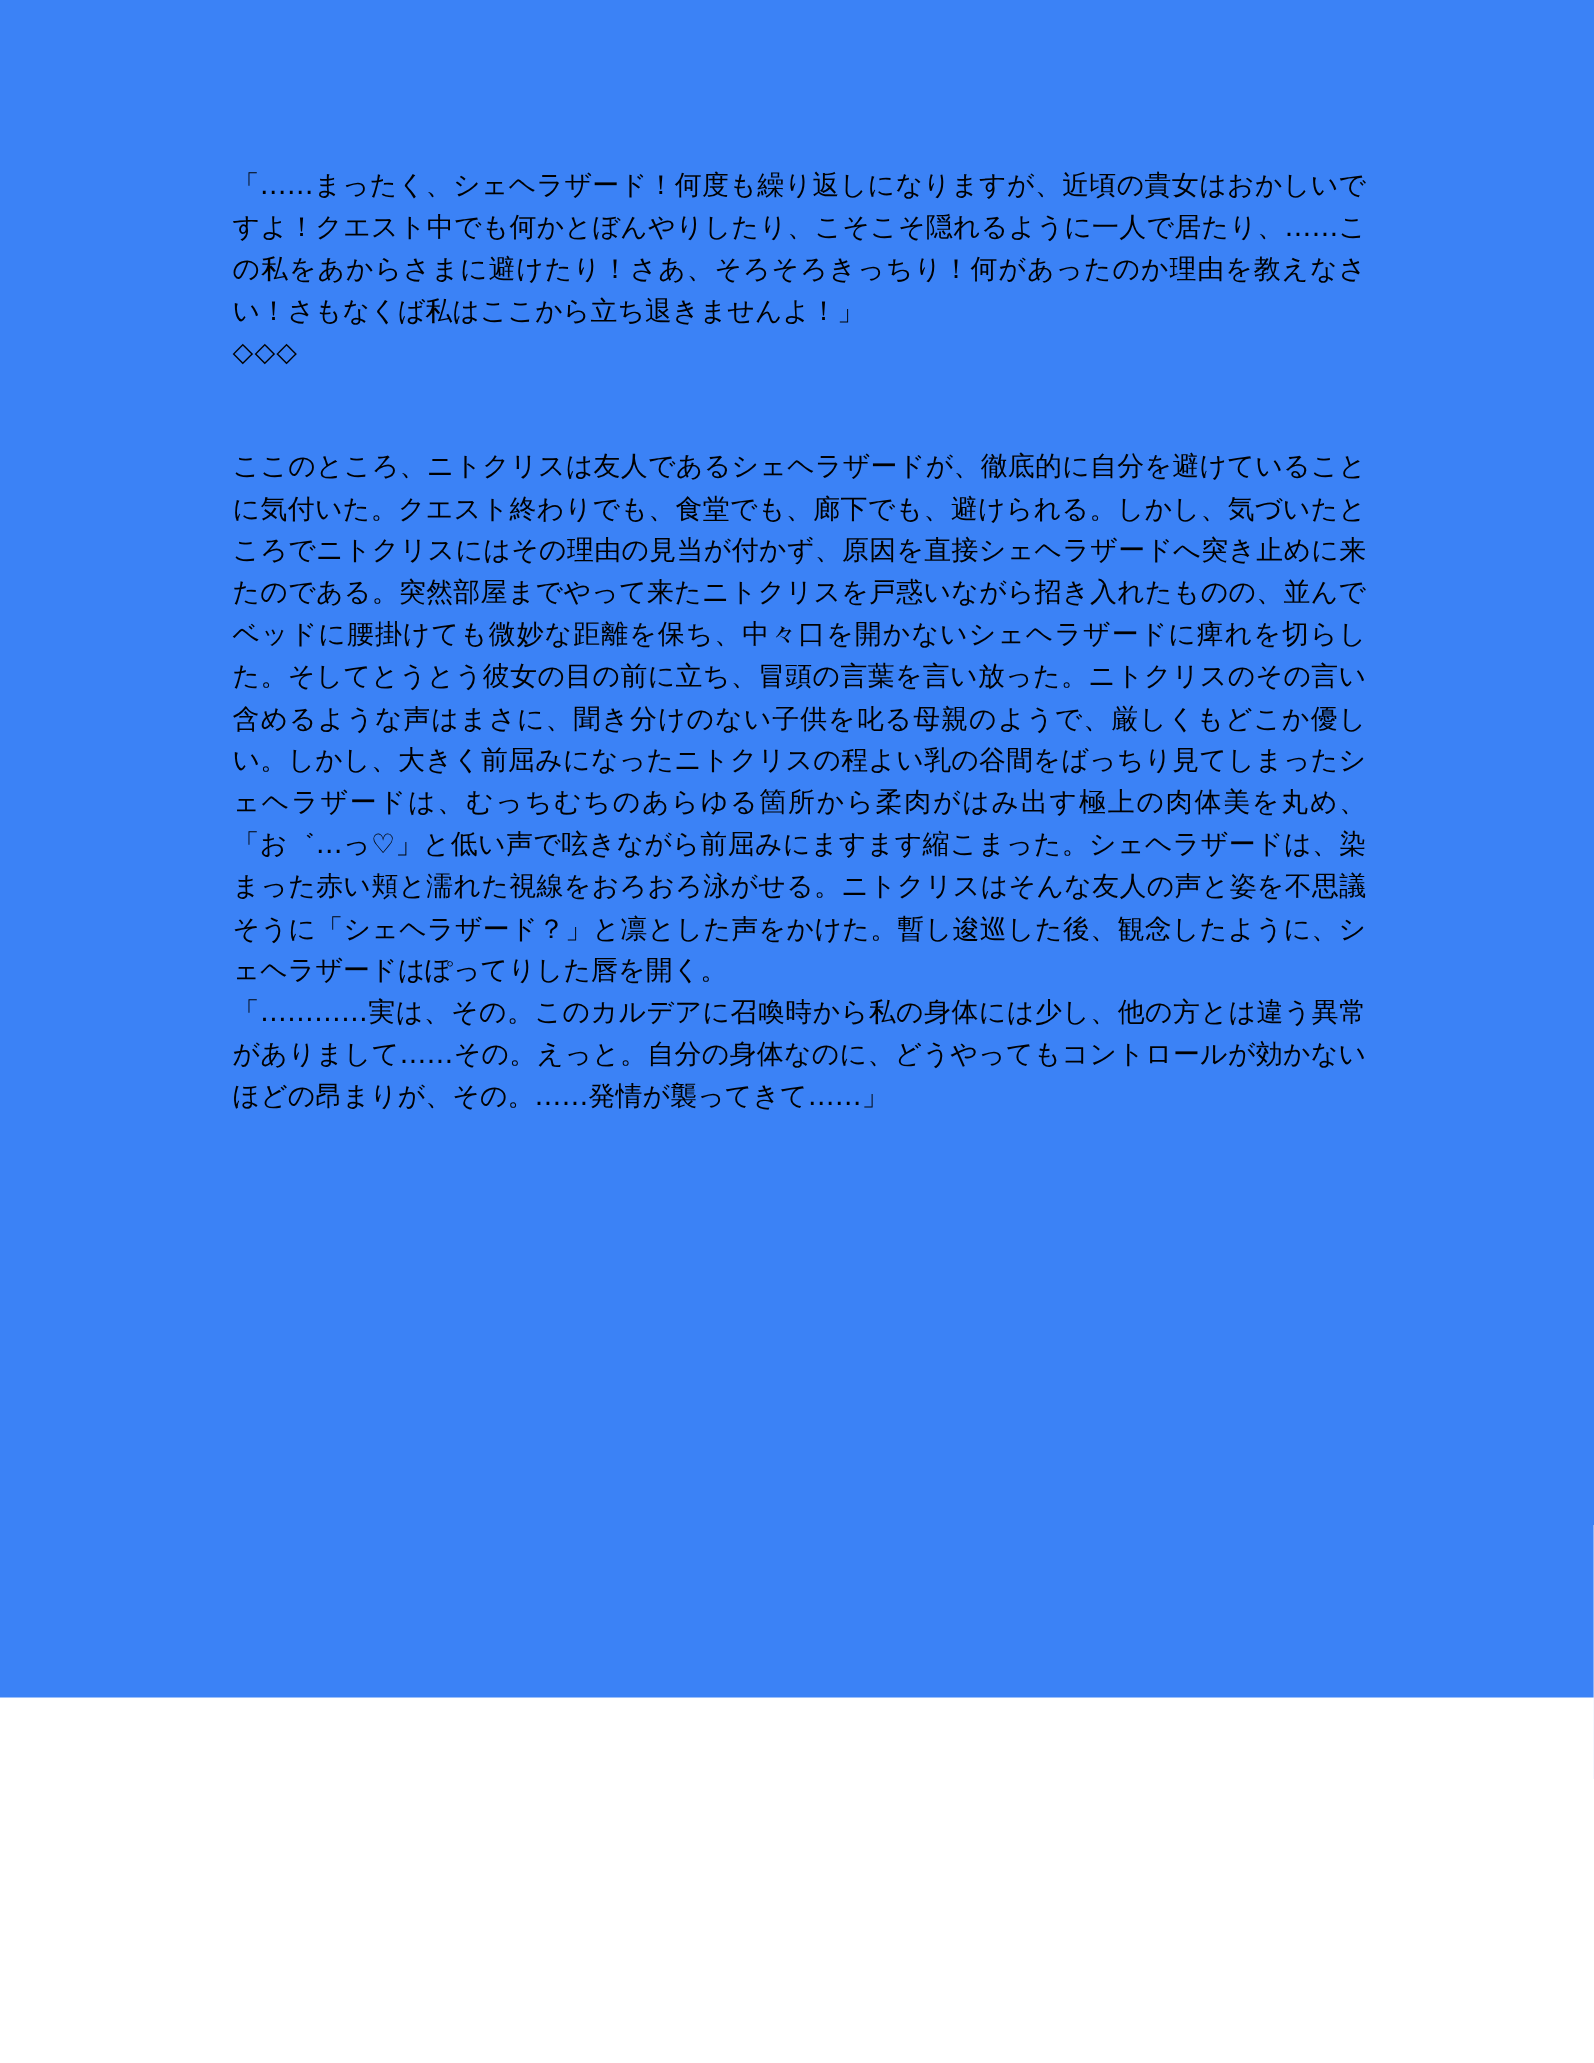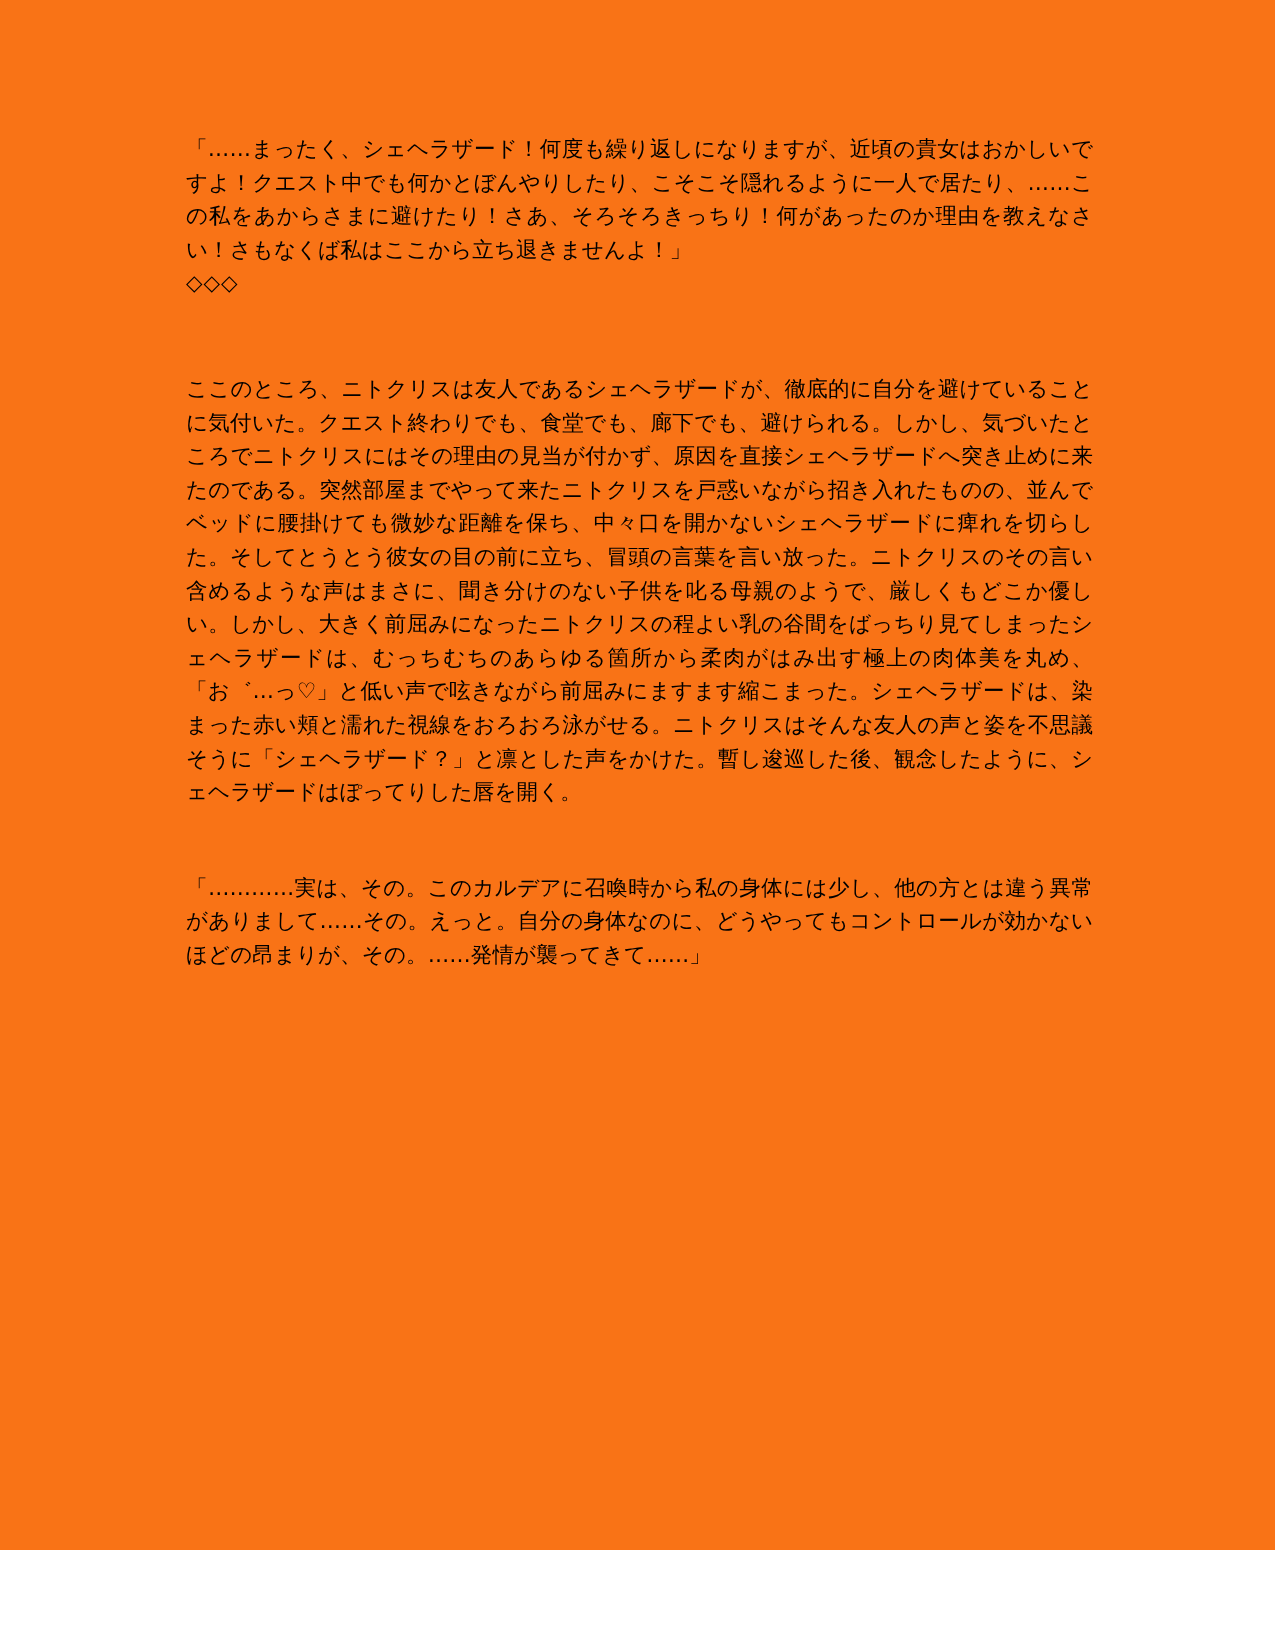--- a/index.html
+++ b/index.html
@@ -12,40 +12,40 @@
     width: 1275px;
     height: 1650px;
     font-family: "DejaVu Sans", "Liberation Sans", sans-serif;
     color: #000000;
     position: relative;
     overflow: hidden;
   }
   .page {
     box-sizing: border-box;
     width: 1275px;
-    height: 1550px;
+    height: 1358px;
     padding: 132px 182px 0 186px;
-    background: #f97316;
+    background: #3b82f6;
   }
   .block {
     font-size: 21.5px;
     line-height: 33.6px;
     letter-spacing: 0.1px;
     text-align: justify;
     text-justify: inter-character;
     word-break: break-all;
     overflow-wrap: anywhere;
     margin: 0;
   }
   
   .gap-dialog   { margin-top: 26px; }
   .gap-para     { margin-top: 26px; }
   .gap-scene    { margin-top: 92px; }
-  .gap-after-scene { margin-top: 72px; }
-  .gap-big      { margin-top: 62px; }
+  .gap-after-scene { margin-top: 57px; }
+  .gap-big      { }
 
   .scene-break {
     font-size: 21.5px;
     line-height: 33.6px;
     letter-spacing: 1px;
     text-align: left;
     margin: 0;
   }
 </style>
 </head>

